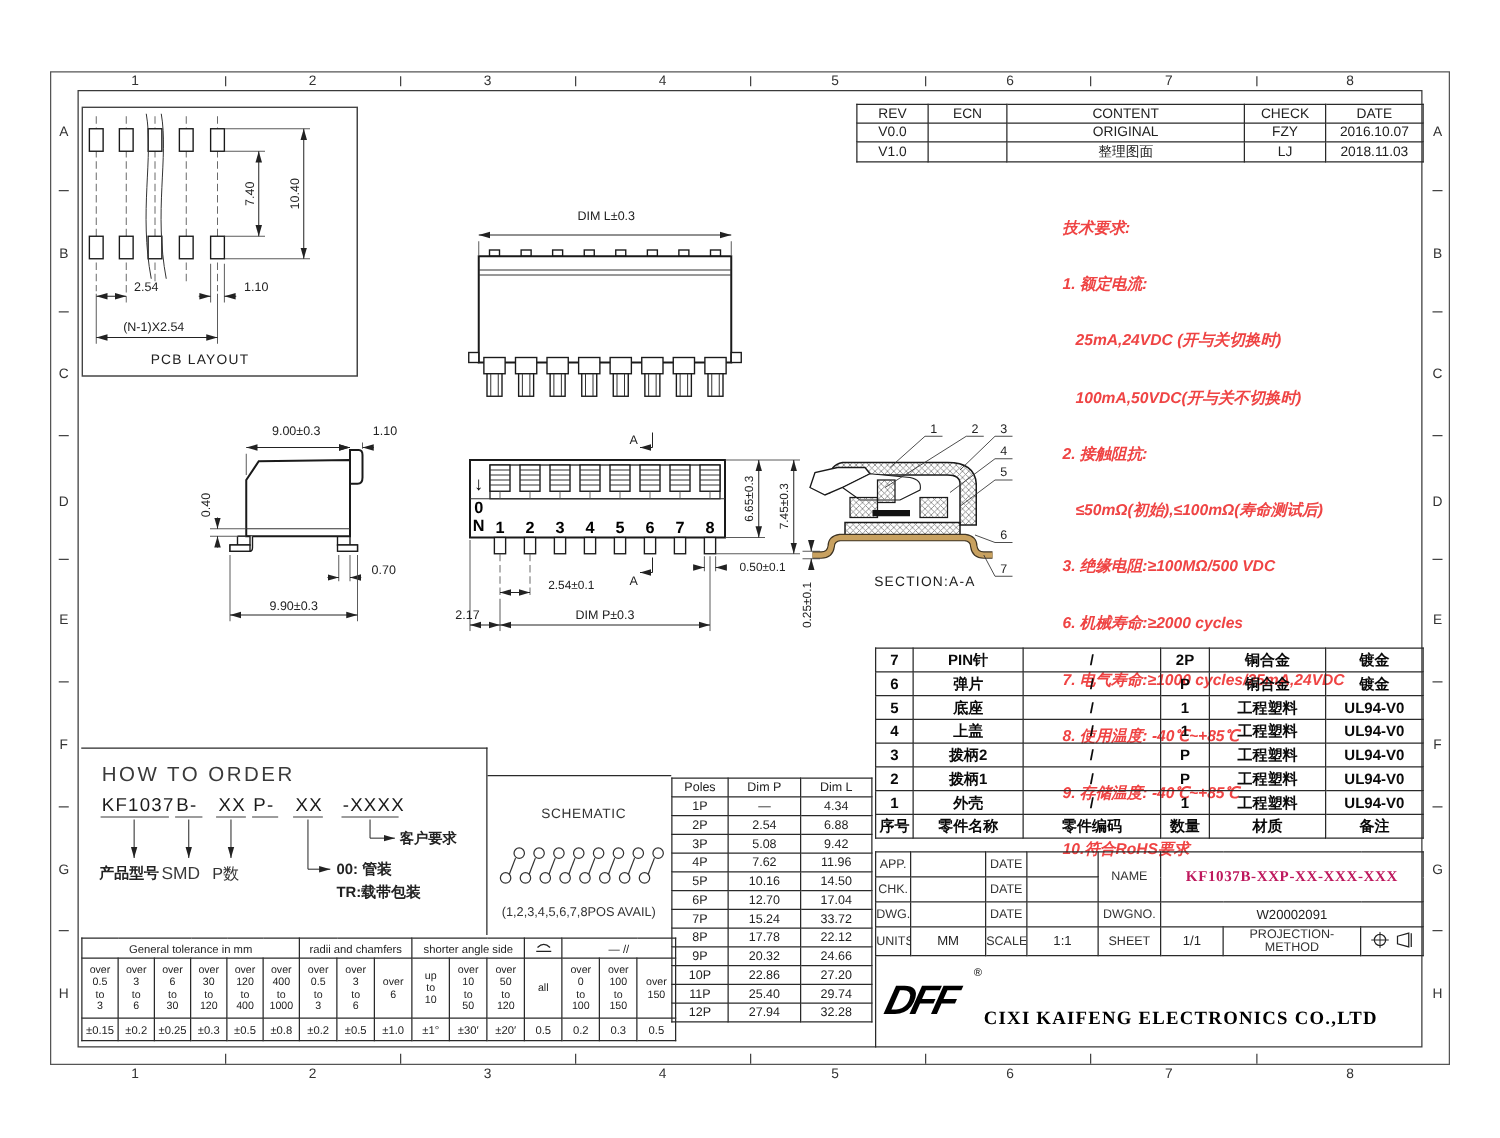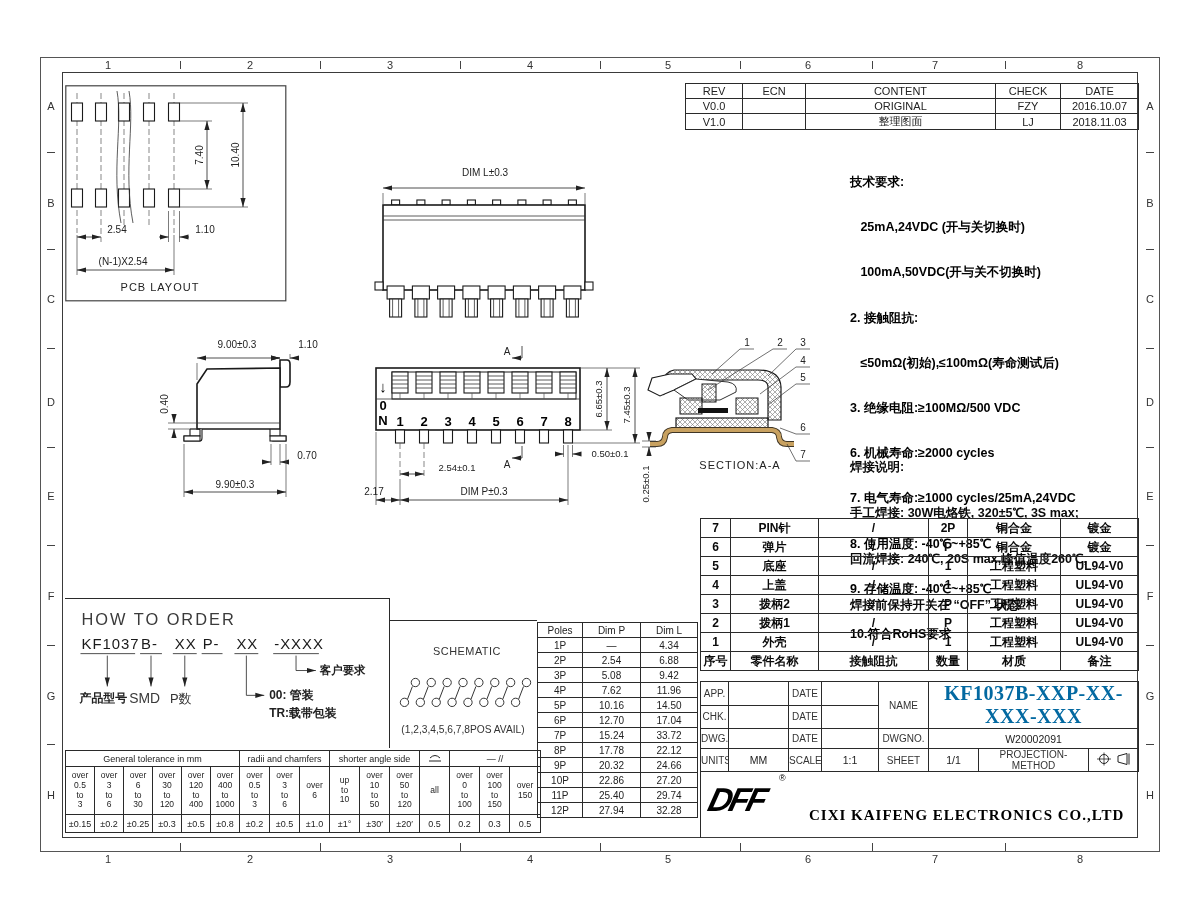--- a/index.html
+++ b/index.html
@@ -9,37 +9,37 @@
 .frame-outer { position:absolute; left:40px; top:57px; width:1120px; height:795px; border:1px solid #555; }
 .frame-inner { position:absolute; left:62px; top:72px; width:1076px; height:766px; border:1.5px solid #3a3a3a; }
 .zlabel { position:absolute; width:20px; font-size:11px; color:#333; text-align:center; }
 .zlabelv { position:absolute; width:14px; font-size:11px; color:#333; text-align:center; }
 .ztickv { position:absolute; width:1px; height:8px; background:#444; }
 .ztickh { position:absolute; width:8px; height:1px; background:#444; }
 table { border-collapse:collapse; table-layout:fixed; }
 td,th { border:1px solid #2a2a2a; text-align:center; padding:0; font-weight:normal; overflow:hidden; }
 .rev-table { position:absolute; left:685px; top:83px; width:453px; }
 .rev-table td { height:15px; font-size:11px; color:#222; }
-.tech { position:absolute; left:850px; top:146px; width:292px; font-size:12.5px; font-weight:600; color:#000000; white-space:pre; }
+.tech { position:absolute; left:850px; top:146px; width:292px; font-size:12.5px; font-weight:600; color:#ef4444; white-space:pre;font-style:italic; }
 .tech div { line-height:17.2px; }
 .solder { position:absolute; left:850px; top:430px; width:292px; font-size:12.5px; font-weight:600; color:#0a0a0a; white-space:pre; }
 .solder div { line-height:18px; }
 .poles-table { position:absolute; left:537px; top:622px; width:160px; }
 .poles-table td { height:15px; font-size:10px; color:#222; }
 .bom-table { position:absolute; left:700px; top:518px; width:438px; }
 .bom-table td { height:19px; font-size:12px; font-weight:700; color:#0a0a0a; }
 .tb-table { position:absolute; left:700px; top:681px; width:438px; }
 .tb-table td { height:20px; font-size:10px; color:#333; }
 .tb-table td.val { font-size:10.5px; color:#222; }
-.tb-table td.namev { font-family:"Liberation Serif",serif; font-size:20px; font-weight:700; color:#0369a1; letter-spacing:0.5px;margin-top:24px; }
+.tb-table td.namev { font-family:"Liberation Serif",serif; font-size:12px; font-weight:700; color:#be185d; letter-spacing:0.5px;margin-top:24px; }
 .company { position:absolute; left:700px; top:765px; width:438px; height:73px; border-left:1px solid #2a2a2a; }
 .logo { position:absolute; left:8px; top:16px; font-size:33px; font-weight:900; font-style:italic; letter-spacing:-3px; transform:skewX(-14deg); color:#000; }
 .logoreg { position:absolute; left:78px; top:8px; font-size:9px; color:#000; }
 .cn-name { position:absolute; left:95px; top:2px; width:340px; font-size:29px; font-weight:700; color:#000; letter-spacing:1px; white-space:nowrap; }
-.en-name { position:absolute; left:108px; top:42px; width:335px; font-family:"Liberation Serif",serif; font-size:15px; font-weight:700; letter-spacing:1px; color:#000; white-space:nowrap; }
+.en-name { position:absolute; left:86px; top:42px; width:335px; font-family:"Liberation Serif",serif; font-size:15px; font-weight:700; letter-spacing:1px; color:#000; white-space:nowrap; }
 .tol-table { position:absolute; left:65px; top:750px; width:475px; }
 .tol-table td { font-size:8.5px; color:#222; }
 .tol-table .gh td { height:16px; font-size:9px; }
 .tol-table .rr td { height:48px; white-space:pre-line; line-height:1.15; vertical-align:middle;margin-left:17px; }
 .tol-table .vr td { height:18px; font-size:9px; }
 .hto-box { position:absolute; left:65px; top:598px; width:325px; height:150px; border-top:1px solid #2a2a2a; border-right:1px solid #2a2a2a; }
 .sch-box { position:absolute; left:390px; top:620px; width:147px; height:128px; border-top:1px solid #2a2a2a; }
 .pcb-box { position:absolute; left:65px; top:85px; width:222px; height:217px; }
 svg text { fill:#1a1a1a; }
 .dimt { font:10px "Liberation Sans",sans-serif; fill:#222; }
@@ -165,38 +165,33 @@
     <td></td>
     <td>整理图面</td>
     <td>LJ</td>
     <td>2018.11.03</td>
   </tr>
 </tbody>
     </table>
 
 <div class="tech">
   <div>技术要求:</div>
+  <div>1. 额定电流:</div>
   <div>   25mA,24VDC (开与关切换时)</div>
   <div>   100mA,50VDC(开与关不切换时)</div>
   <div>2. 接触阻抗:</div>
   <div>   ≤50mΩ(初始),≤100mΩ(寿命测试后)</div>
   <div>3. 绝缘电阻:≥100MΩ/500 VDC</div>
   <div>6. 机械寿命:≥2000 cycles</div>
   <div>7. 电气寿命:≥1000 cycles/25mA,24VDC</div>
   <div>8. 使用温度: -40℃~+85℃</div>
   <div>9. 存储温度: -40℃~+85℃</div>
   <div>10.符合RoHS要求</div>
 </div>
 
-<div class="solder">
-  <div>焊接说明:</div>
-  <div>手工焊接: 30W电烙铁, 320±5℃, 3S max;</div>
-  <div>回流焊接: 240℃, 20S max,峰值温度260℃,</div>
-  <div>焊接前保持开关在 “OFF” 状态</div>
-</div>
 
 <svg class="pcb-box" viewBox="0 0 222 217">
   <rect x="0.8" y="0.8" width="220" height="215" fill="none" stroke="#444" stroke-width="1.2"></rect>
   <g>
     <line class="cl" x1="12" y1="8" x2="12" y2="148"></line>
     <line class="cl" x1="36" y1="8" x2="36" y2="157"></line>
     <line class="cl" x1="59" y1="8" x2="59" y2="140"></line>
     <line class="cl" x1="84" y1="8" x2="84" y2="140"></line>
     <line class="cl" x1="109" y1="8" x2="109" y2="148"></line>
     <rect class="mln" x="6.5" y="18" width="11" height="18"></rect>
@@ -725,21 +720,21 @@
           <td>1</td>
           <td>外壳</td>
           <td>/</td>
           <td>1</td>
           <td>工程塑料</td>
           <td>UL94-V0</td>
         </tr>
   <tr>
           <td>序号</td>
           <td>零件名称</td>
-          <td>接触阻抗</td>
+          <td>零件编码</td>
           <td>数量</td>
           <td>材质</td>
           <td>备注</td>
         </tr>
 </tbody>
     </table>
 
 <table class="tb-table">
   <colgroup>
         <col style="width:28px">

